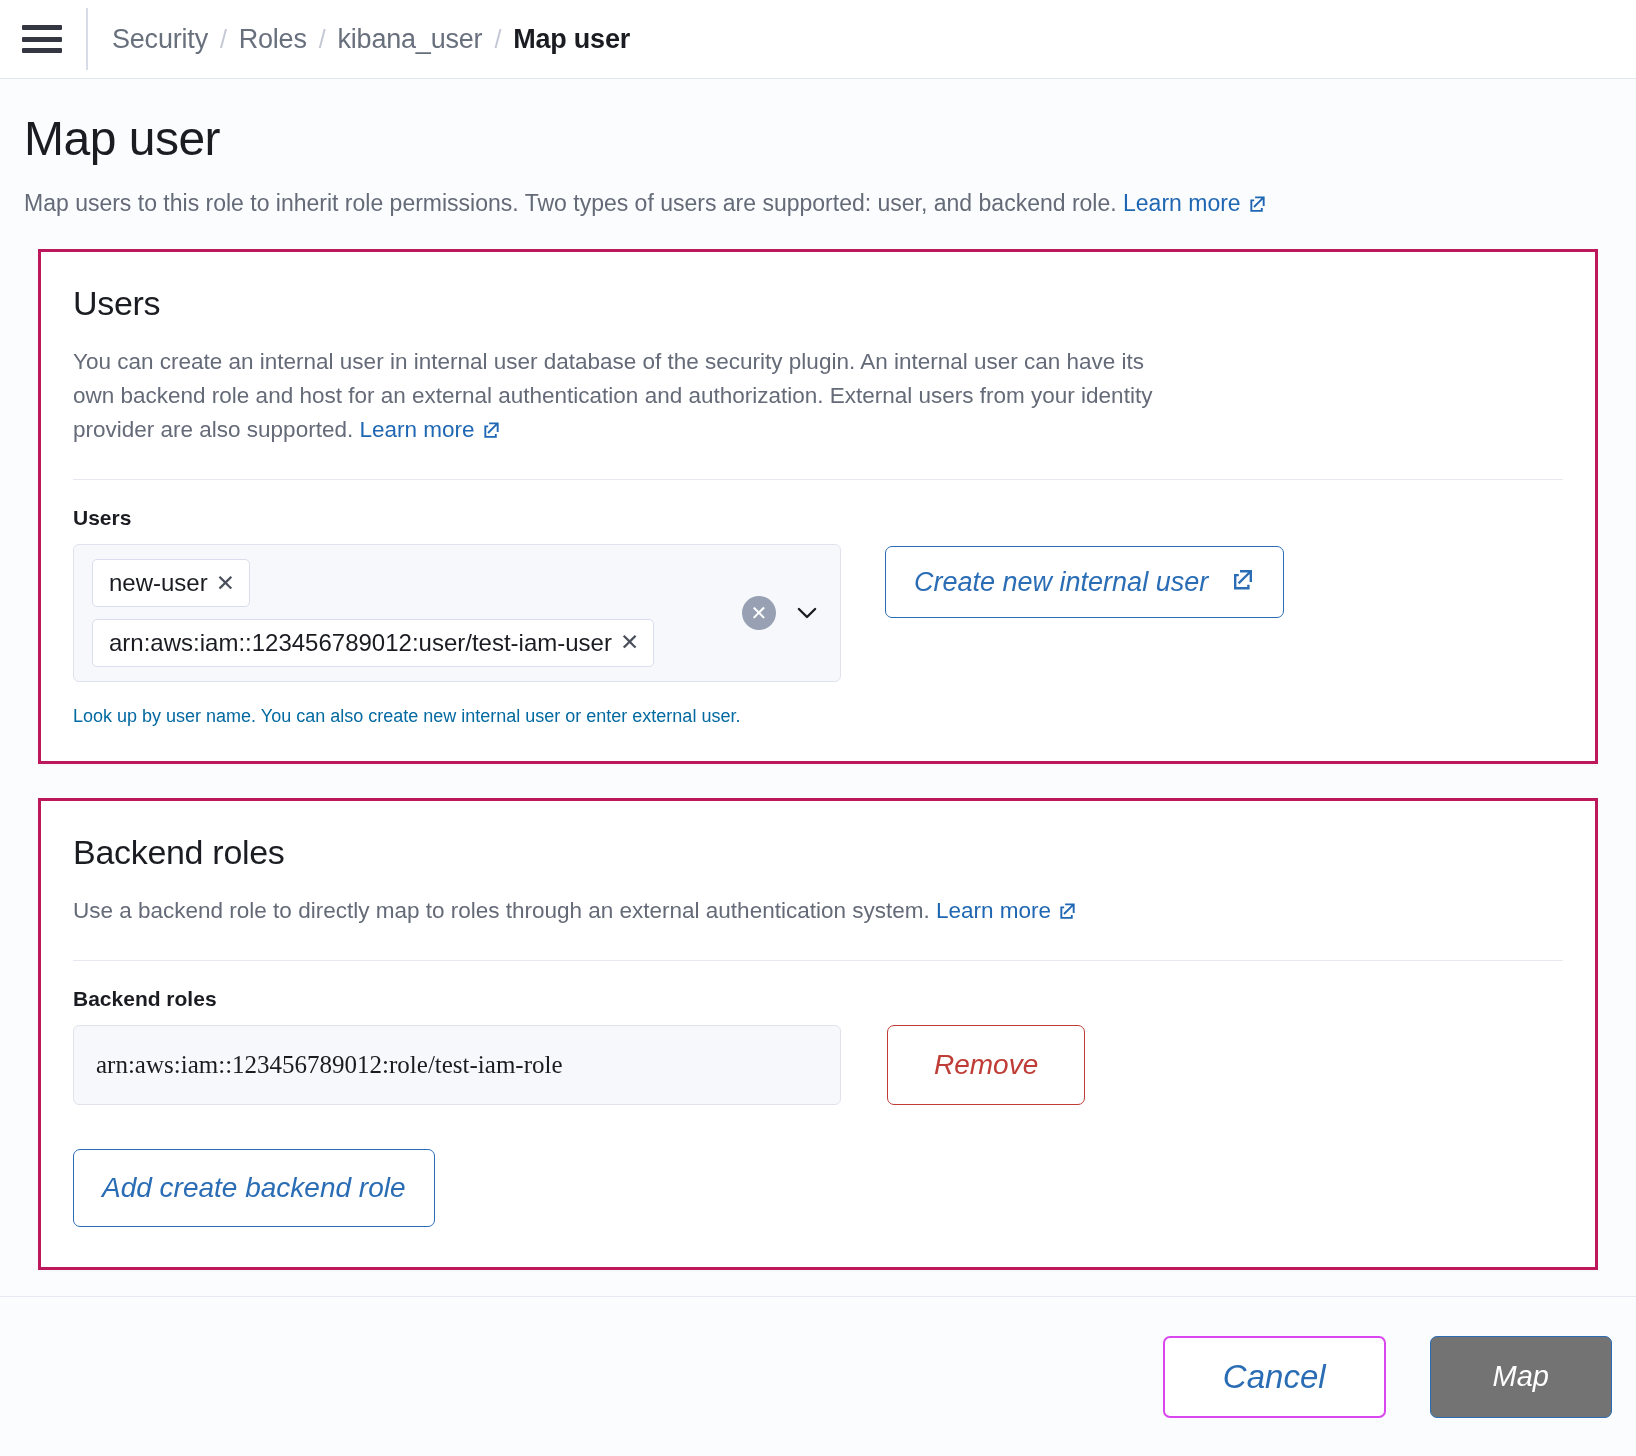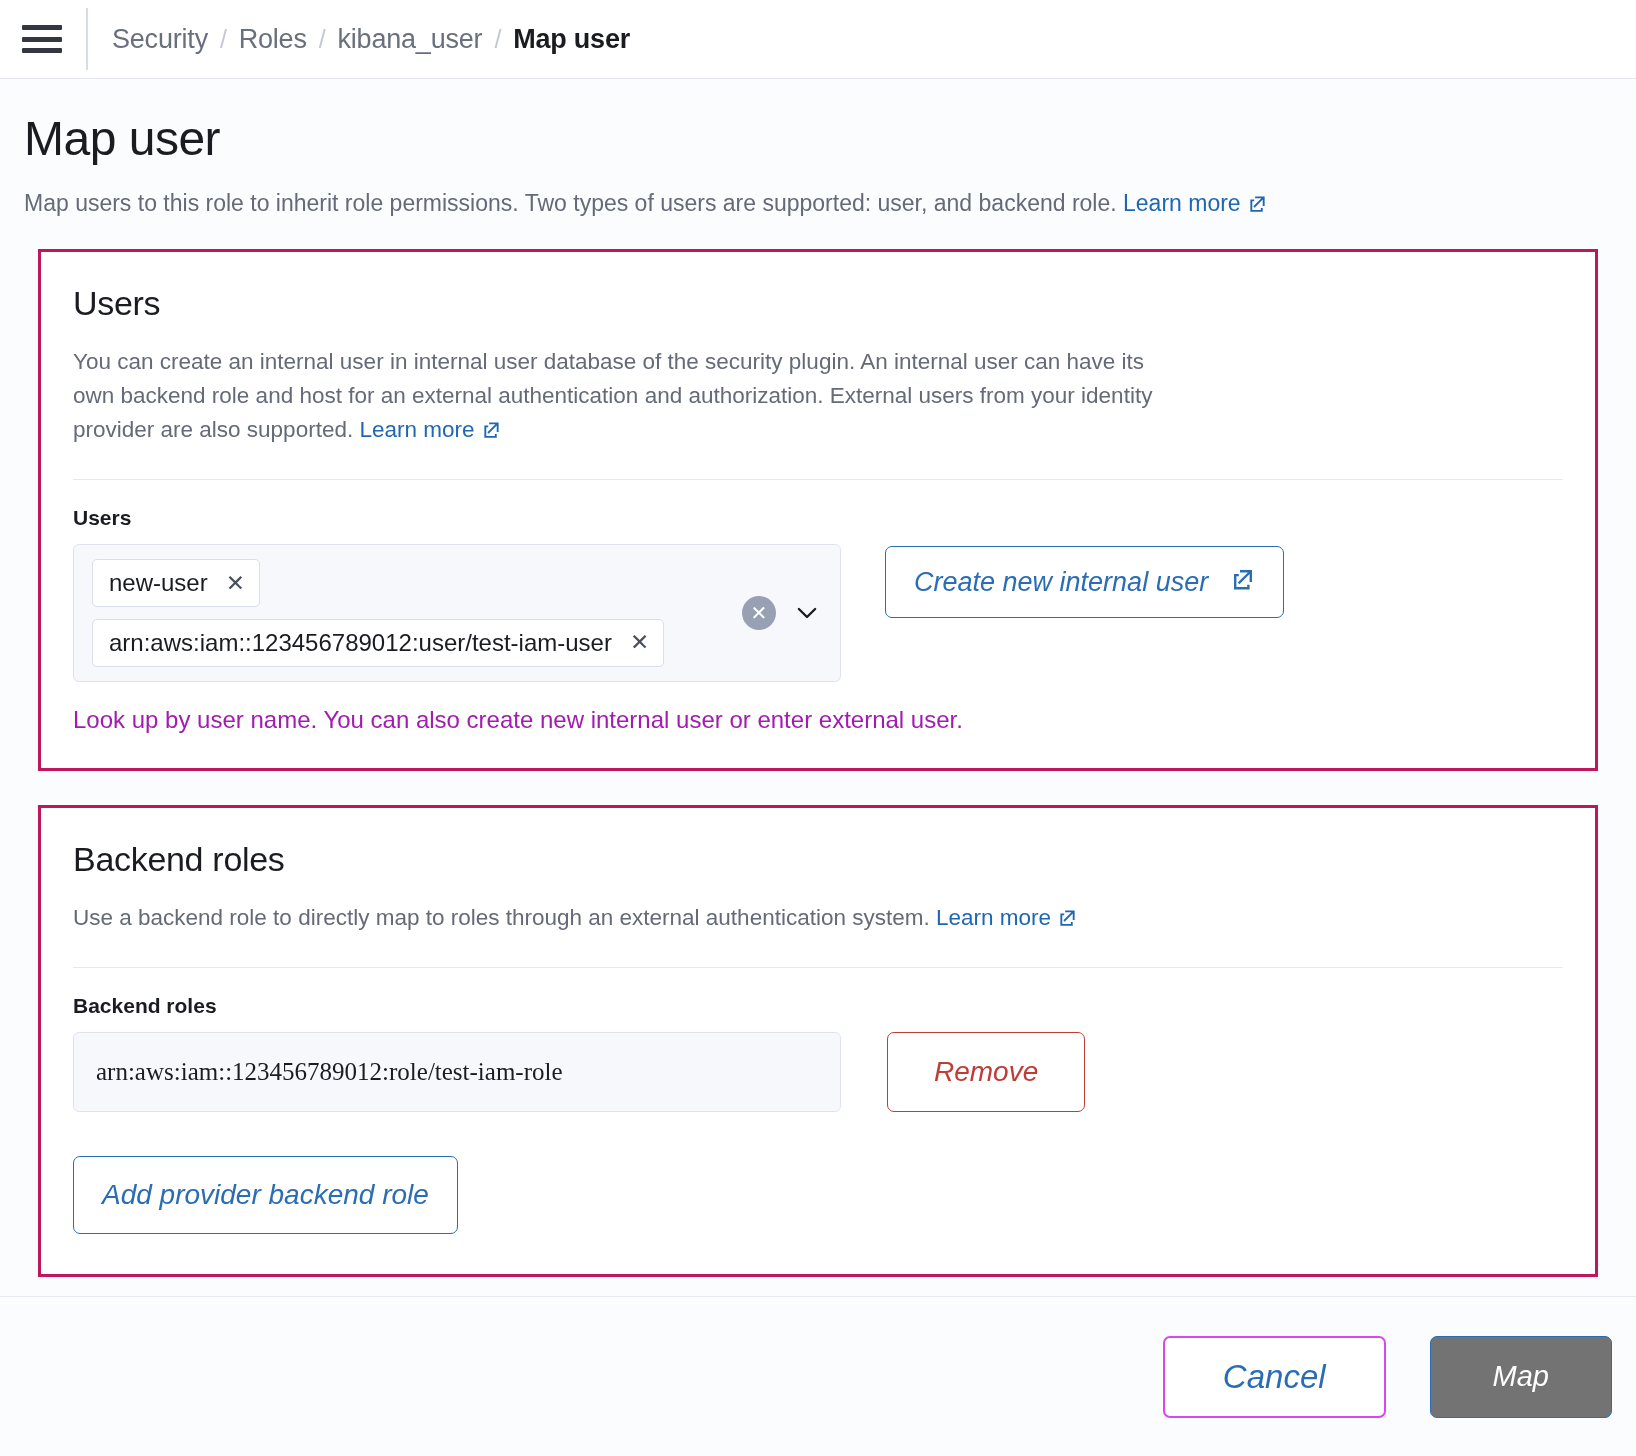--- a/index.html
+++ b/index.html
@@ -97,21 +97,21 @@
     border: 1px solid #e0e3ee;
     border-radius: 6px;
     padding: 14px 14px 14px 18px;
     display: flex;
     align-items: center;
     justify-content: space-between;
     cursor: text;
   }
   .pills { display: flex; flex-direction: column; gap: 12px; align-items: flex-start; }
   .pill {
-    display: inline-flex; align-items: center; gap: 18px;
+    display: inline-flex; align-items: center; gap: 8px;
     background: #ffffff;
     border: 1px solid #d9dded;
     border-radius: 5px;
     padding: 9px 14px 9px 16px;
     font-size: 24px; color: #1a1c21;
     white-space: nowrap;
     line-height: 1.15;
   }
   .pill-x {
     font-size: 23px; color: #4a4f5c; cursor: pointer; line-height: 1;
@@ -136,21 +136,21 @@
     background: #ffffff;
     white-space: nowrap;
     font-family: "Liberation Sans", sans-serif;
     font-style: italic;
   }
   .btn-create {
     border: 1px solid #2a6db5; color: #2a6db5; gap: 16px;
     margin-top: 2px;
   }
   .hint {
-    font-size: 24px; color: #a21caf; margin: 24px 0 0 0;
+    font-size: 18px; color: #0369a1; margin: 24px 0 0 0;
   }
 
   
   .role-row { display: flex; align-items: center; gap: 46px; }
   .role-input {
     width: 768px; height: 80px;
     background: #f7f8fc;
     border: 1px solid #e0e3ee;
     border-radius: 6px;
     display: flex; align-items: center;
@@ -283,21 +283,21 @@
   <div class="role-row">
     <div class="role-input">
       <span>arn:aws:iam::123456789012:role/test-iam-role</span>
     </div>
     <button class="btn btn-remove">
       <span>Remove</span>
     </button>
   </div>
 
   <button class="btn btn-add">
-    <span>Add provider backend role</span>
+    <span>Add create backend role</span>
   </button>
 </section>
 
 <div class="footer">
   <button class="btn btn-cancel">
     <span>Cancel</span>
   </button>
   <button class="btn btn-map">
     <span>Map</span>
   </button>

